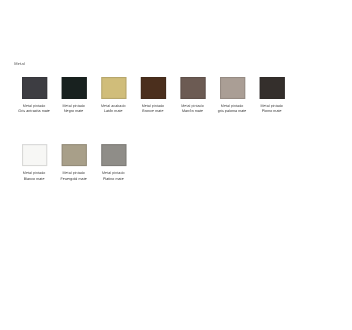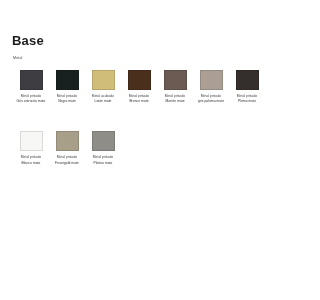--- a/index.html
+++ b/index.html
@@ -94,21 +94,20 @@
 
   .caption-finish {
     color: #2f2f2f;
   }
 </style>
 </head>
 <body>
 
 <div class="page">
 
-  <h1 class="page-title">Base</h1>
 
   <div class="category-label">Metal</div>
 
   <div class="swatch-grid">
       <div class="swatch-cell">
         <div class="swatch-chip" style="background: rgb(61, 61, 66);"></div>
         <div class="swatch-caption">
           <span class="caption-material">Metal pintado</span>
           <span class="caption-finish">Gris antracita mate</span>
         </div>

